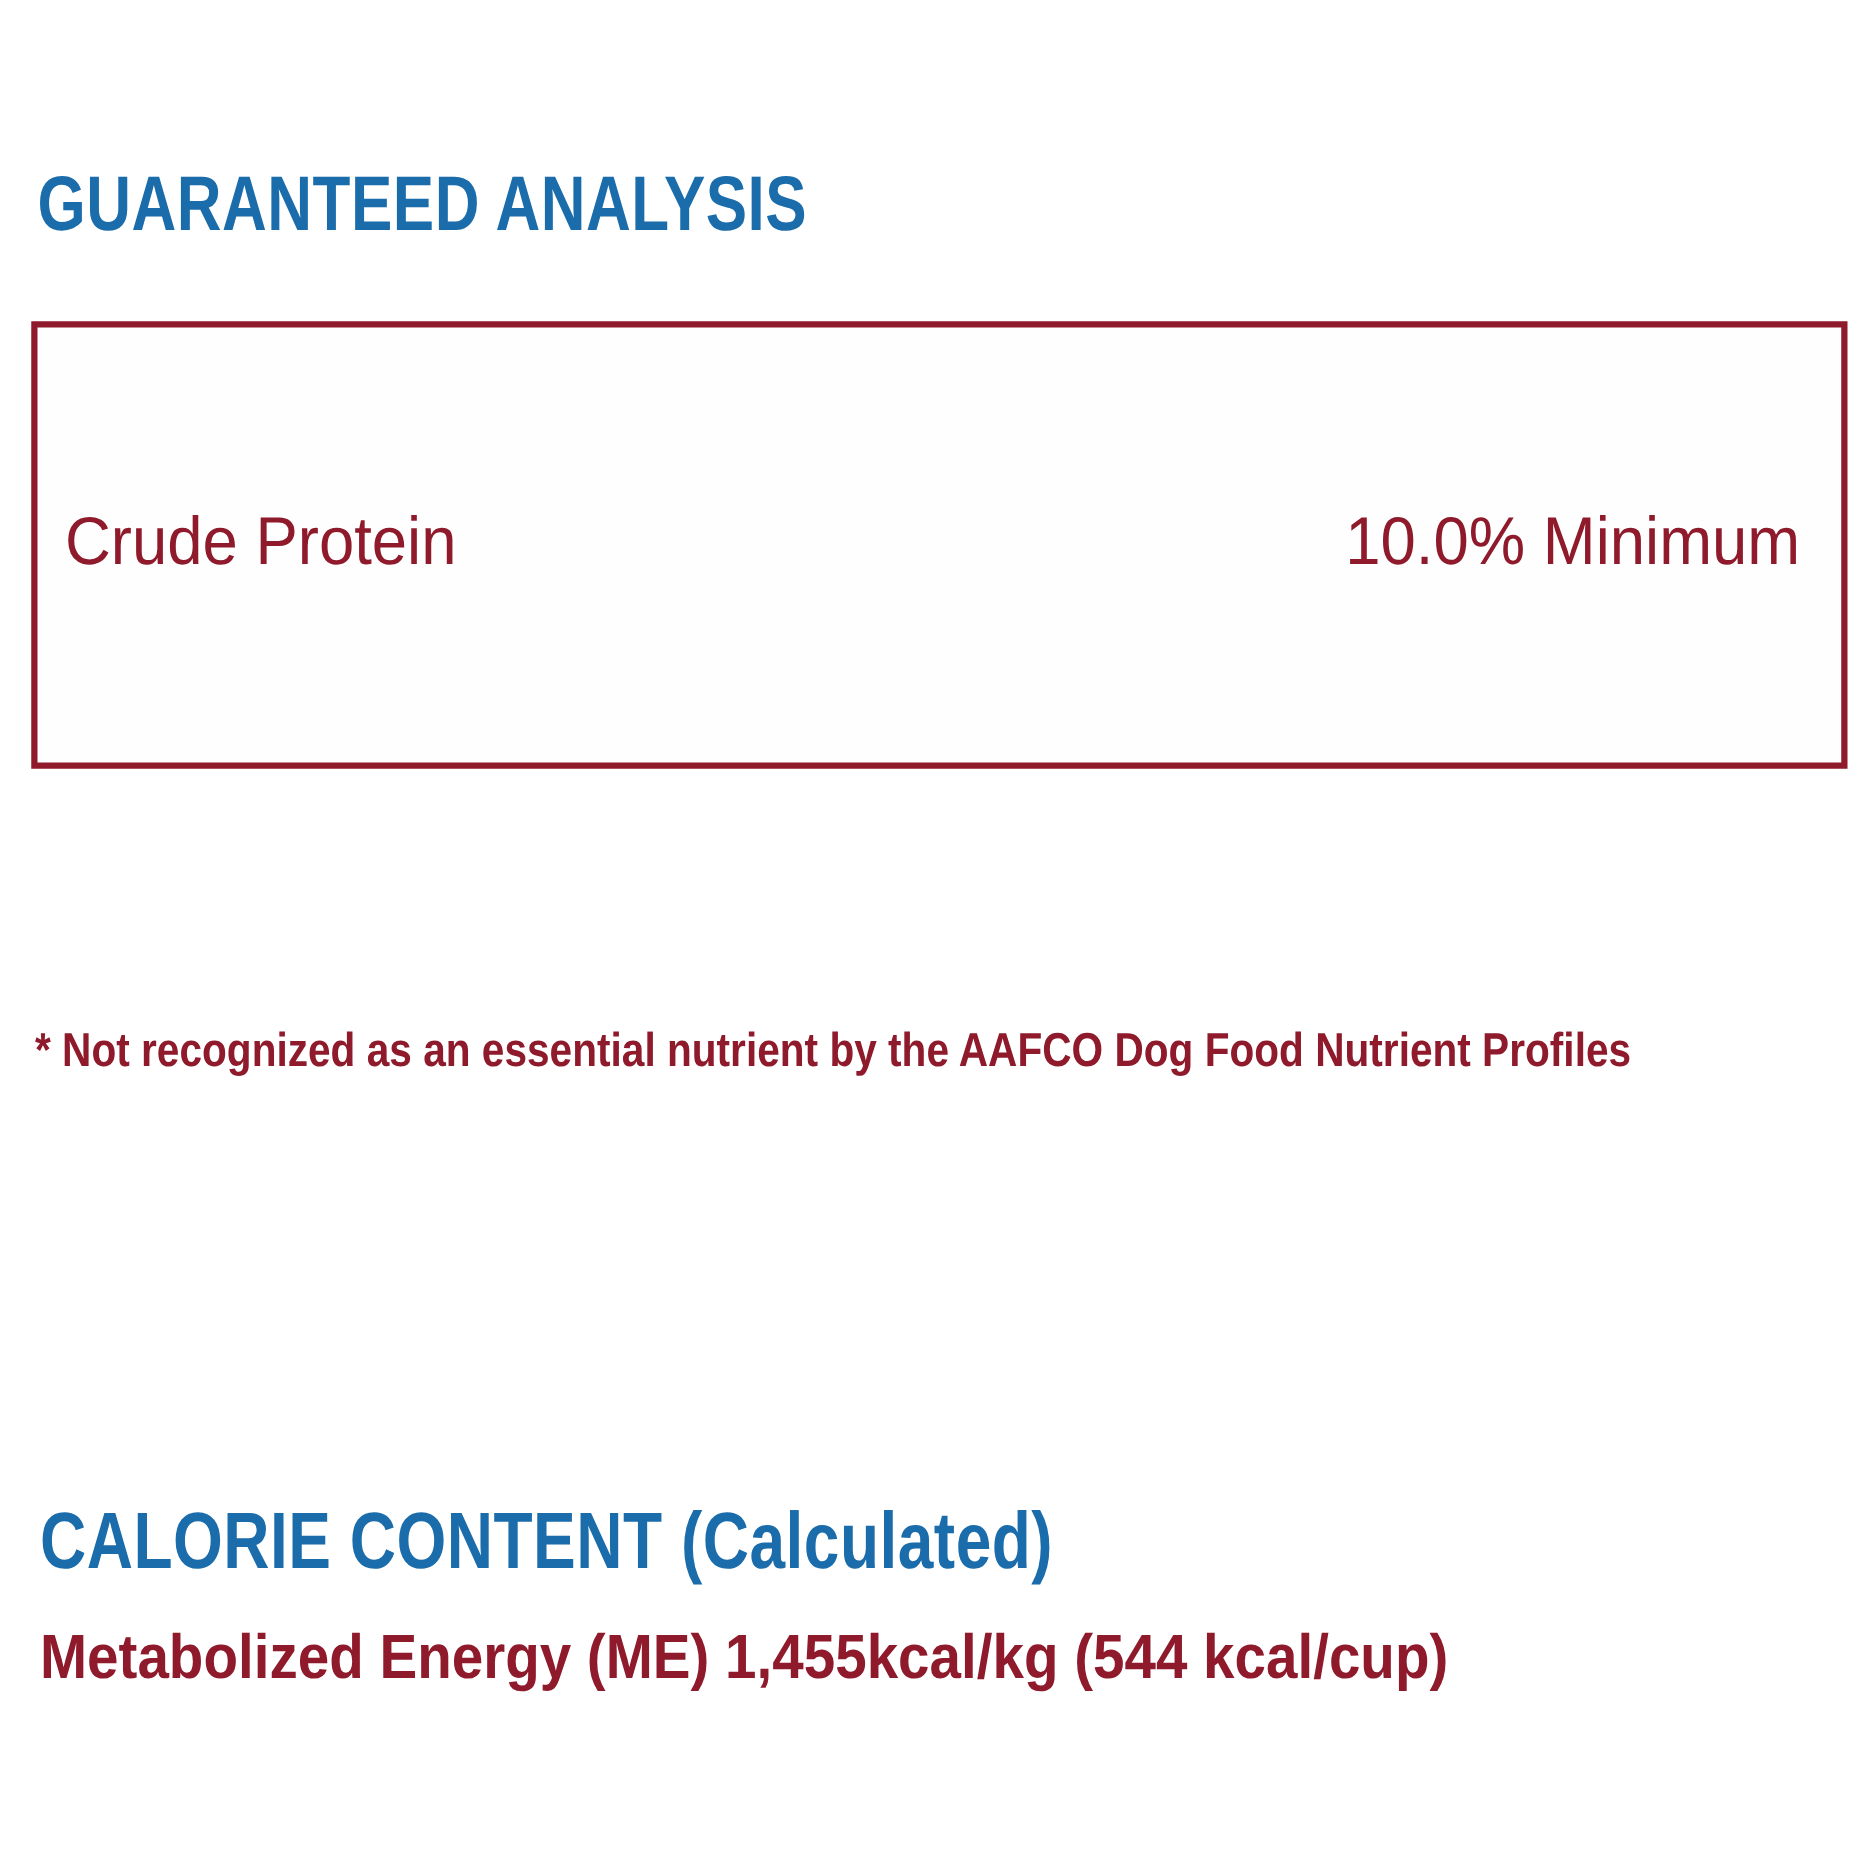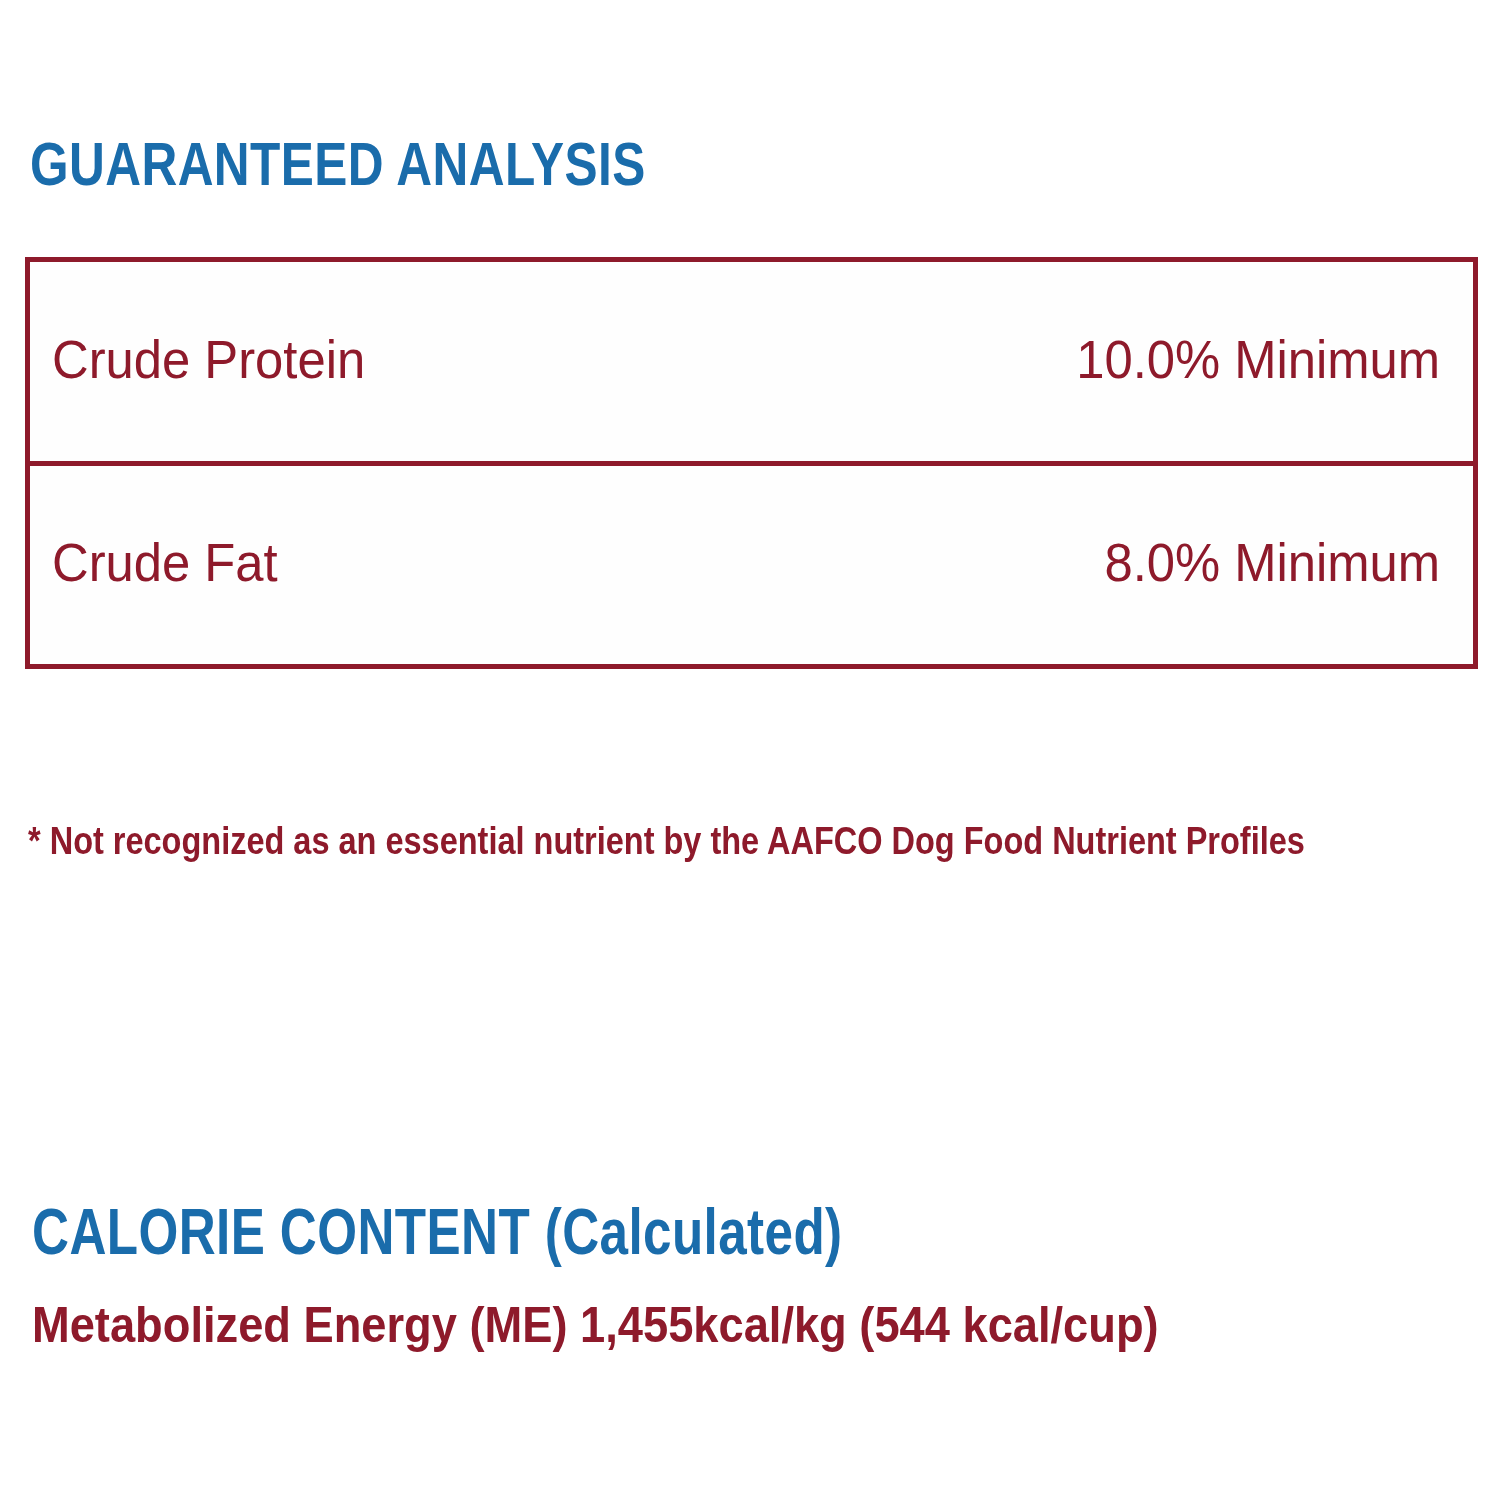--- a/index.html
+++ b/index.html
@@ -47,21 +47,21 @@
     line-height: 1;
     transform: scaleX(0.80);
   }
 
   
   #ga-table {
     position: absolute;
     left: 25px;
     top: 257px;
     width: 1453px;
-    height: 412px;
+    height: 358px;
     border: 5px solid #8e1a2b;
     box-sizing: border-box;
     display: flex;
     flex-direction: column;
     background: #fefefe;
   }
 
   .ga-row {
     flex: 1 1 0;
     display: flex;
@@ -128,24 +128,20 @@
 
   <div class="section-heading" id="ga-heading">GUARANTEED ANALYSIS</div>
 
   <div id="ga-table">
 
     <div class="ga-row">
       <span class="ga-label">Crude Protein</span>
       <span class="ga-value">10.0% Minimum</span>
     </div>
 
-    <div class="ga-row">
-      <span class="ga-label">Crude Fat</span>
-      <span class="ga-value">8.0% Minimum</span>
-    </div>
 
 
 
   </div>
 
   <div id="footnote">* Not recognized as an essential nutrient by the AAFCO Dog Food Nutrient Profiles</div>
 
   <div class="section-heading" id="cc-heading">CALORIE CONTENT (Calculated)</div>
 
   <div id="cc-body">Metabolized Energy (ME) 1,455kcal/kg (544 kcal/cup)</div>

